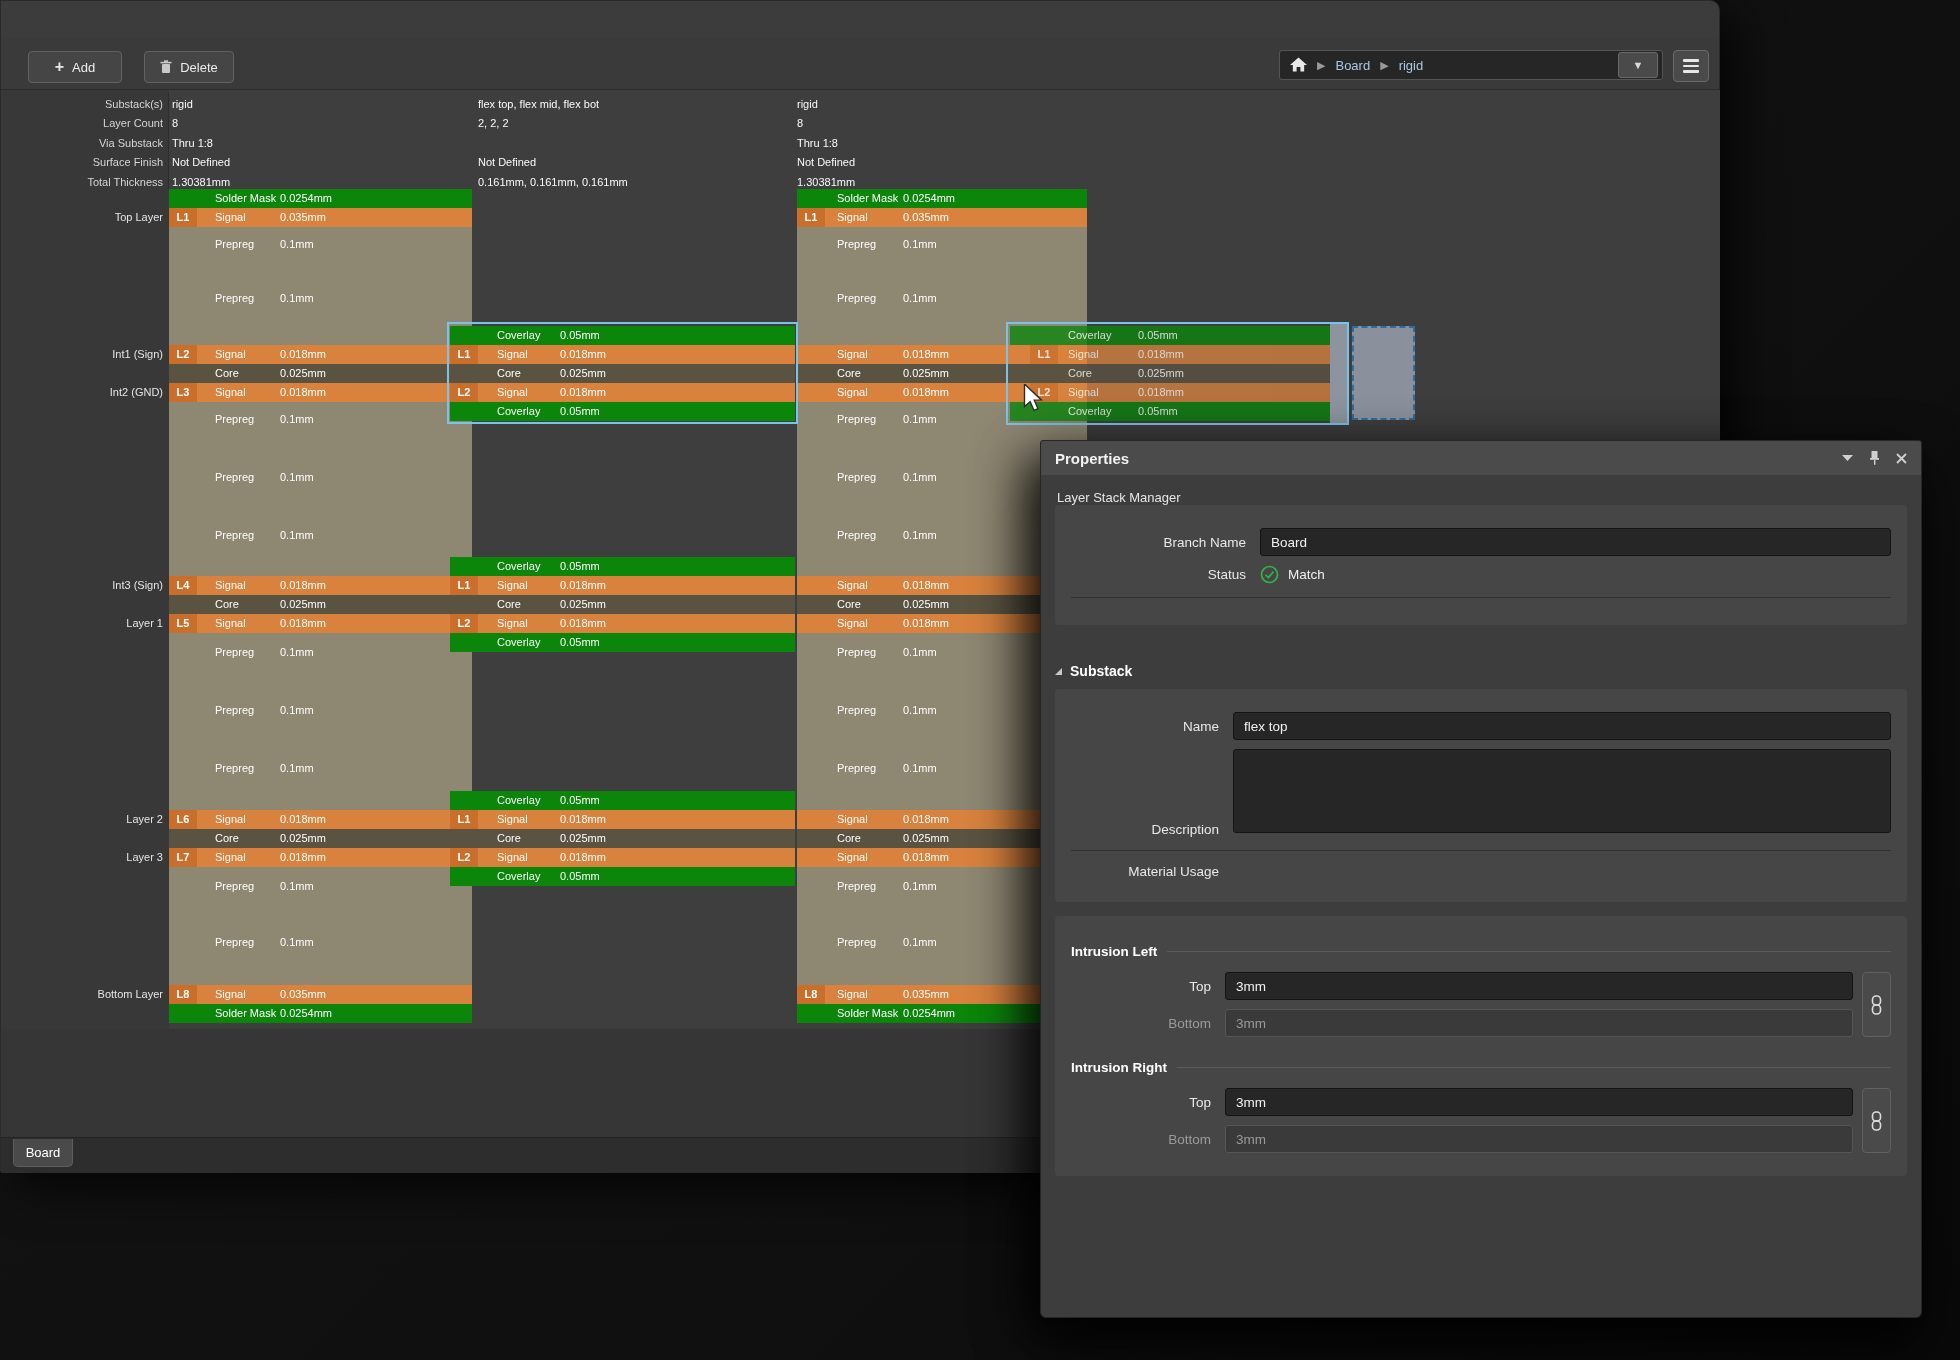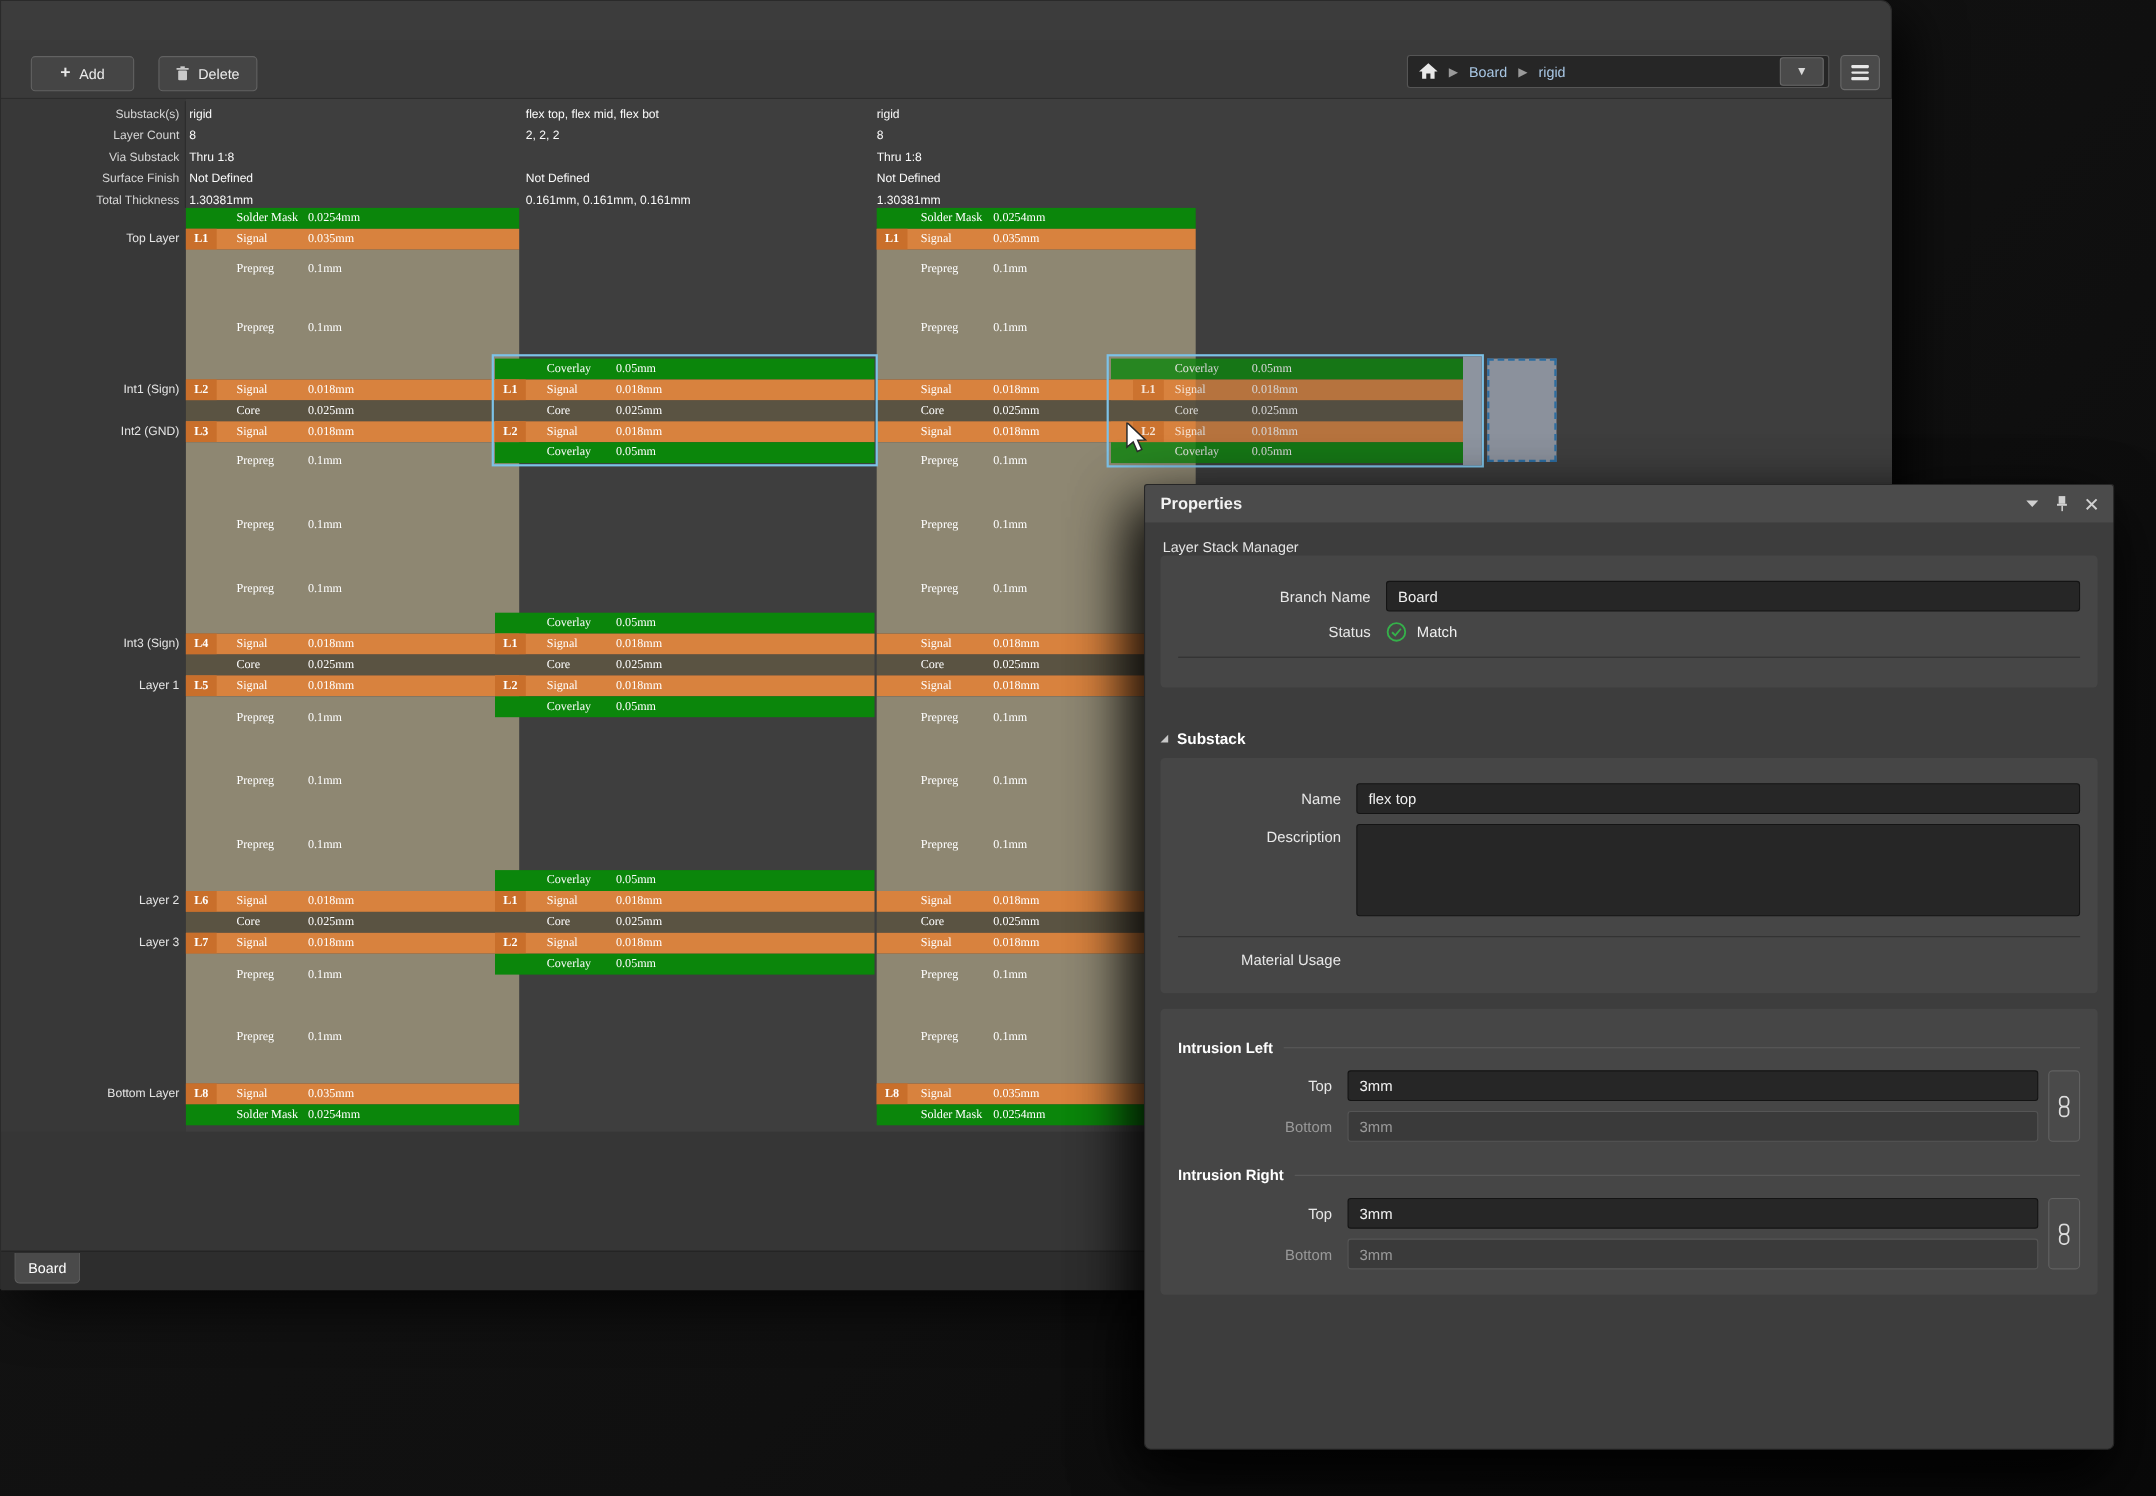--- a/index.html
+++ b/index.html
@@ -28,21 +28,21 @@
   .gutter{position:absolute;left:0;top:89px;width:168px;height:939px;background:#383838;}
   .vsep{position:absolute;left:167px;top:91px;width:1px;height:97px;background:#2d2d2d;}
   .lower-band{position:absolute;left:0;top:1028px;width:1719px;height:108px;background:#363636;}
   .statusbar{position:absolute;left:0;top:1136px;width:1719px;height:35px;background:#2d2d2d;border-top:1px solid #242424;z-index:3;}
   .board-tab{position:absolute;left:12px;top:1px;width:58px;height:27px;background:#4a4a4a;border:1px solid #5e5e5e;border-top:none;
        border-radius:0 0 5px 5px;color:#fff;font-size:13px;display:flex;align-items:center;justify-content:center;}
   
   .stackup-layer{position:absolute;left:0;top:0;width:1720px;height:1172px;z-index:2;}
   .info-label{position:absolute;font-size:11px;color:#d5d5d5;text-align:right;width:163px;height:19px;line-height:19px;}
   .info-value{position:absolute;font-size:11px;color:#fafafa;height:19px;line-height:19px;white-space:nowrap;}
-  .srow{position:absolute;font-size:11px;color:#fff;font-family:Liberation Serif, serif;}
+  .srow{position:absolute;font-size:11px;color:#fff;}
   .srow.signal{background:#d8823e;} .srow.core{background:#5a5342;} .srow.mask{background:#0b860b;}
   .srow.dielectric{background:#8e8772;}
   .badge{position:absolute;top:0;width:28px;height:19px;line-height:19px;text-align:center;font-weight:bold;
        font-size:11px;color:#fff;background:#c96f2b;}
   .mname,.mthick{position:absolute;top:0;height:19px;line-height:19px;white-space:nowrap;}
   .dtext{position:absolute;left:0;width:100%;height:19px;}
   .row-label{position:absolute;width:163px;height:19px;line-height:19px;text-align:right;font-size:11px;color:#e5e5e5;}
   .sel-outline{position:absolute;border:2px solid #7cc2e8;box-sizing:border-box;z-index:4;}
   .fragment{position:absolute;z-index:5;}
   .fragment .srow{opacity:.78;}
@@ -516,21 +516,21 @@
 
     <div class="section-header">
       <span class="tri"></span>
       <span>Substack</span>
     </div>
     <div class="card">
       <div class="frow">
         <div class="flabel w148">Name</div>
         <div class="fctrl"><input class="tfield" value="flex top" style=""></div>
       </div>
-      <div class="frow" style="align-items:flex-start;">
+      <div class="frow" style="align-items:flex-end;">
         <div class="flabel w148" style="padding-top:4px;">Description</div>
         <div class="fctrl"><textarea class="tarea" style=""></textarea></div>
       </div>
       <div class="divider"></div>
       <div class="frow">
         <div class="flabel w148">Material Usage</div>
       </div>
     </div>
 
     <div class="card" style="margin-top:14px;">

